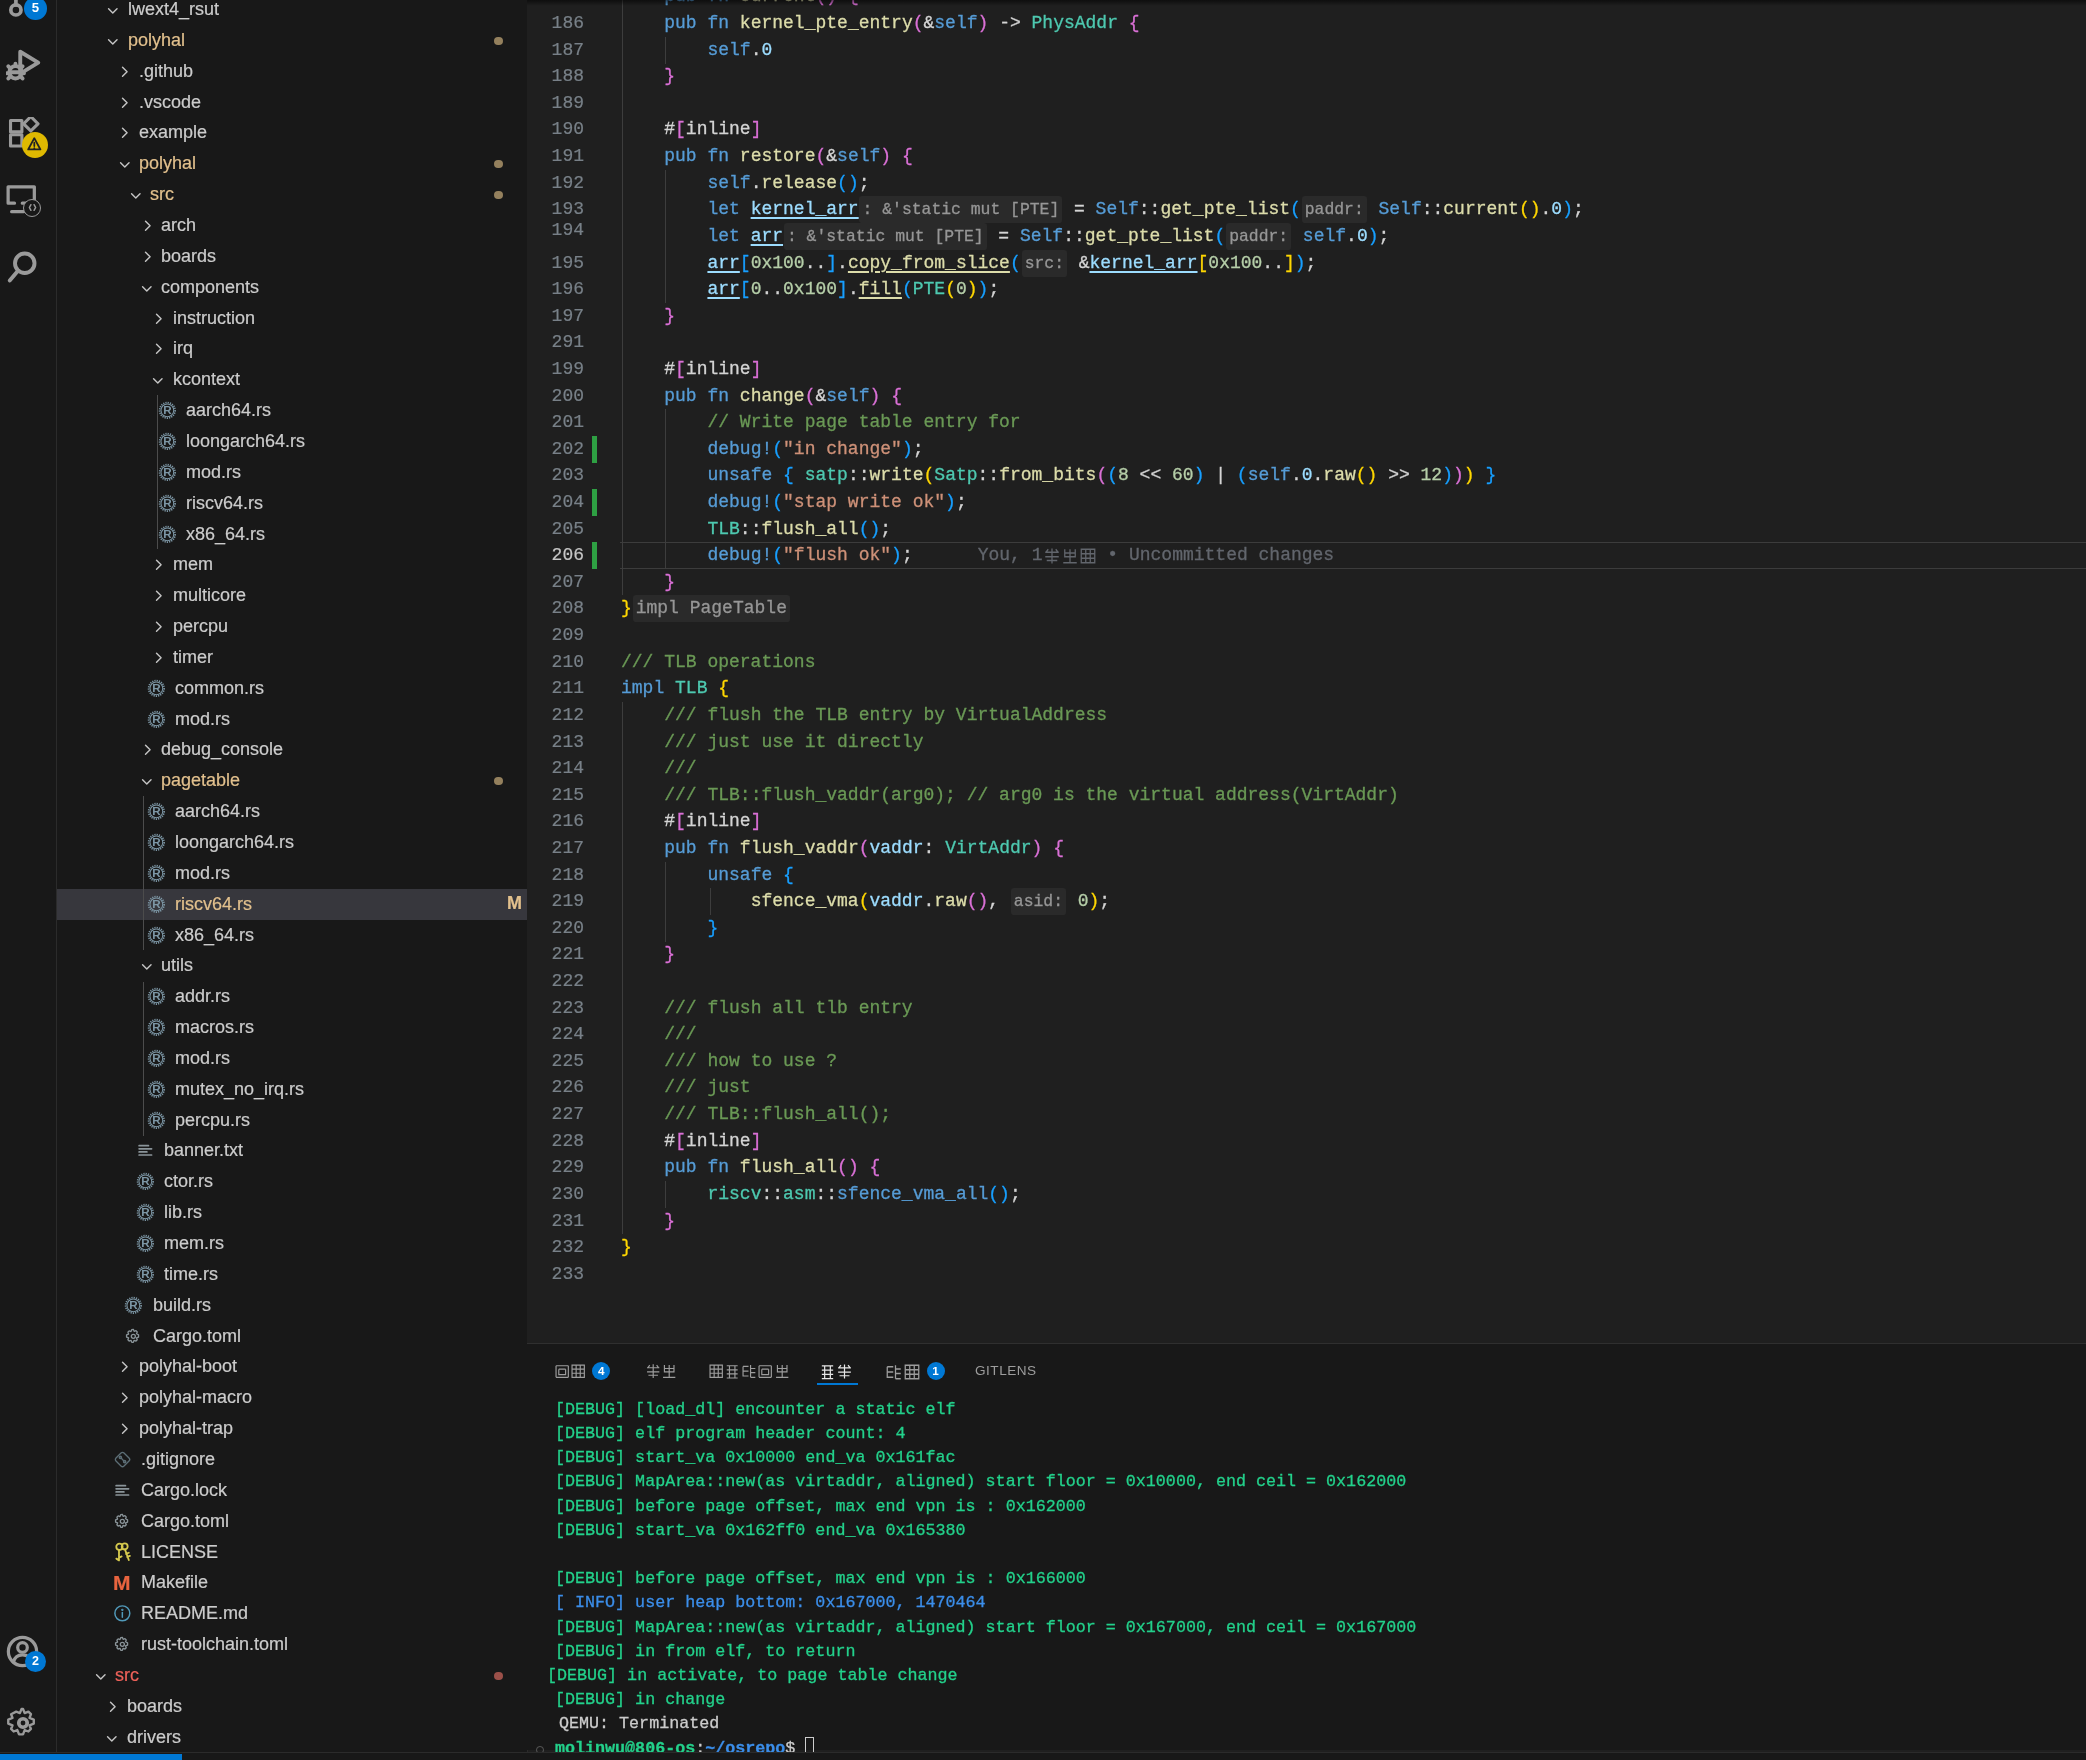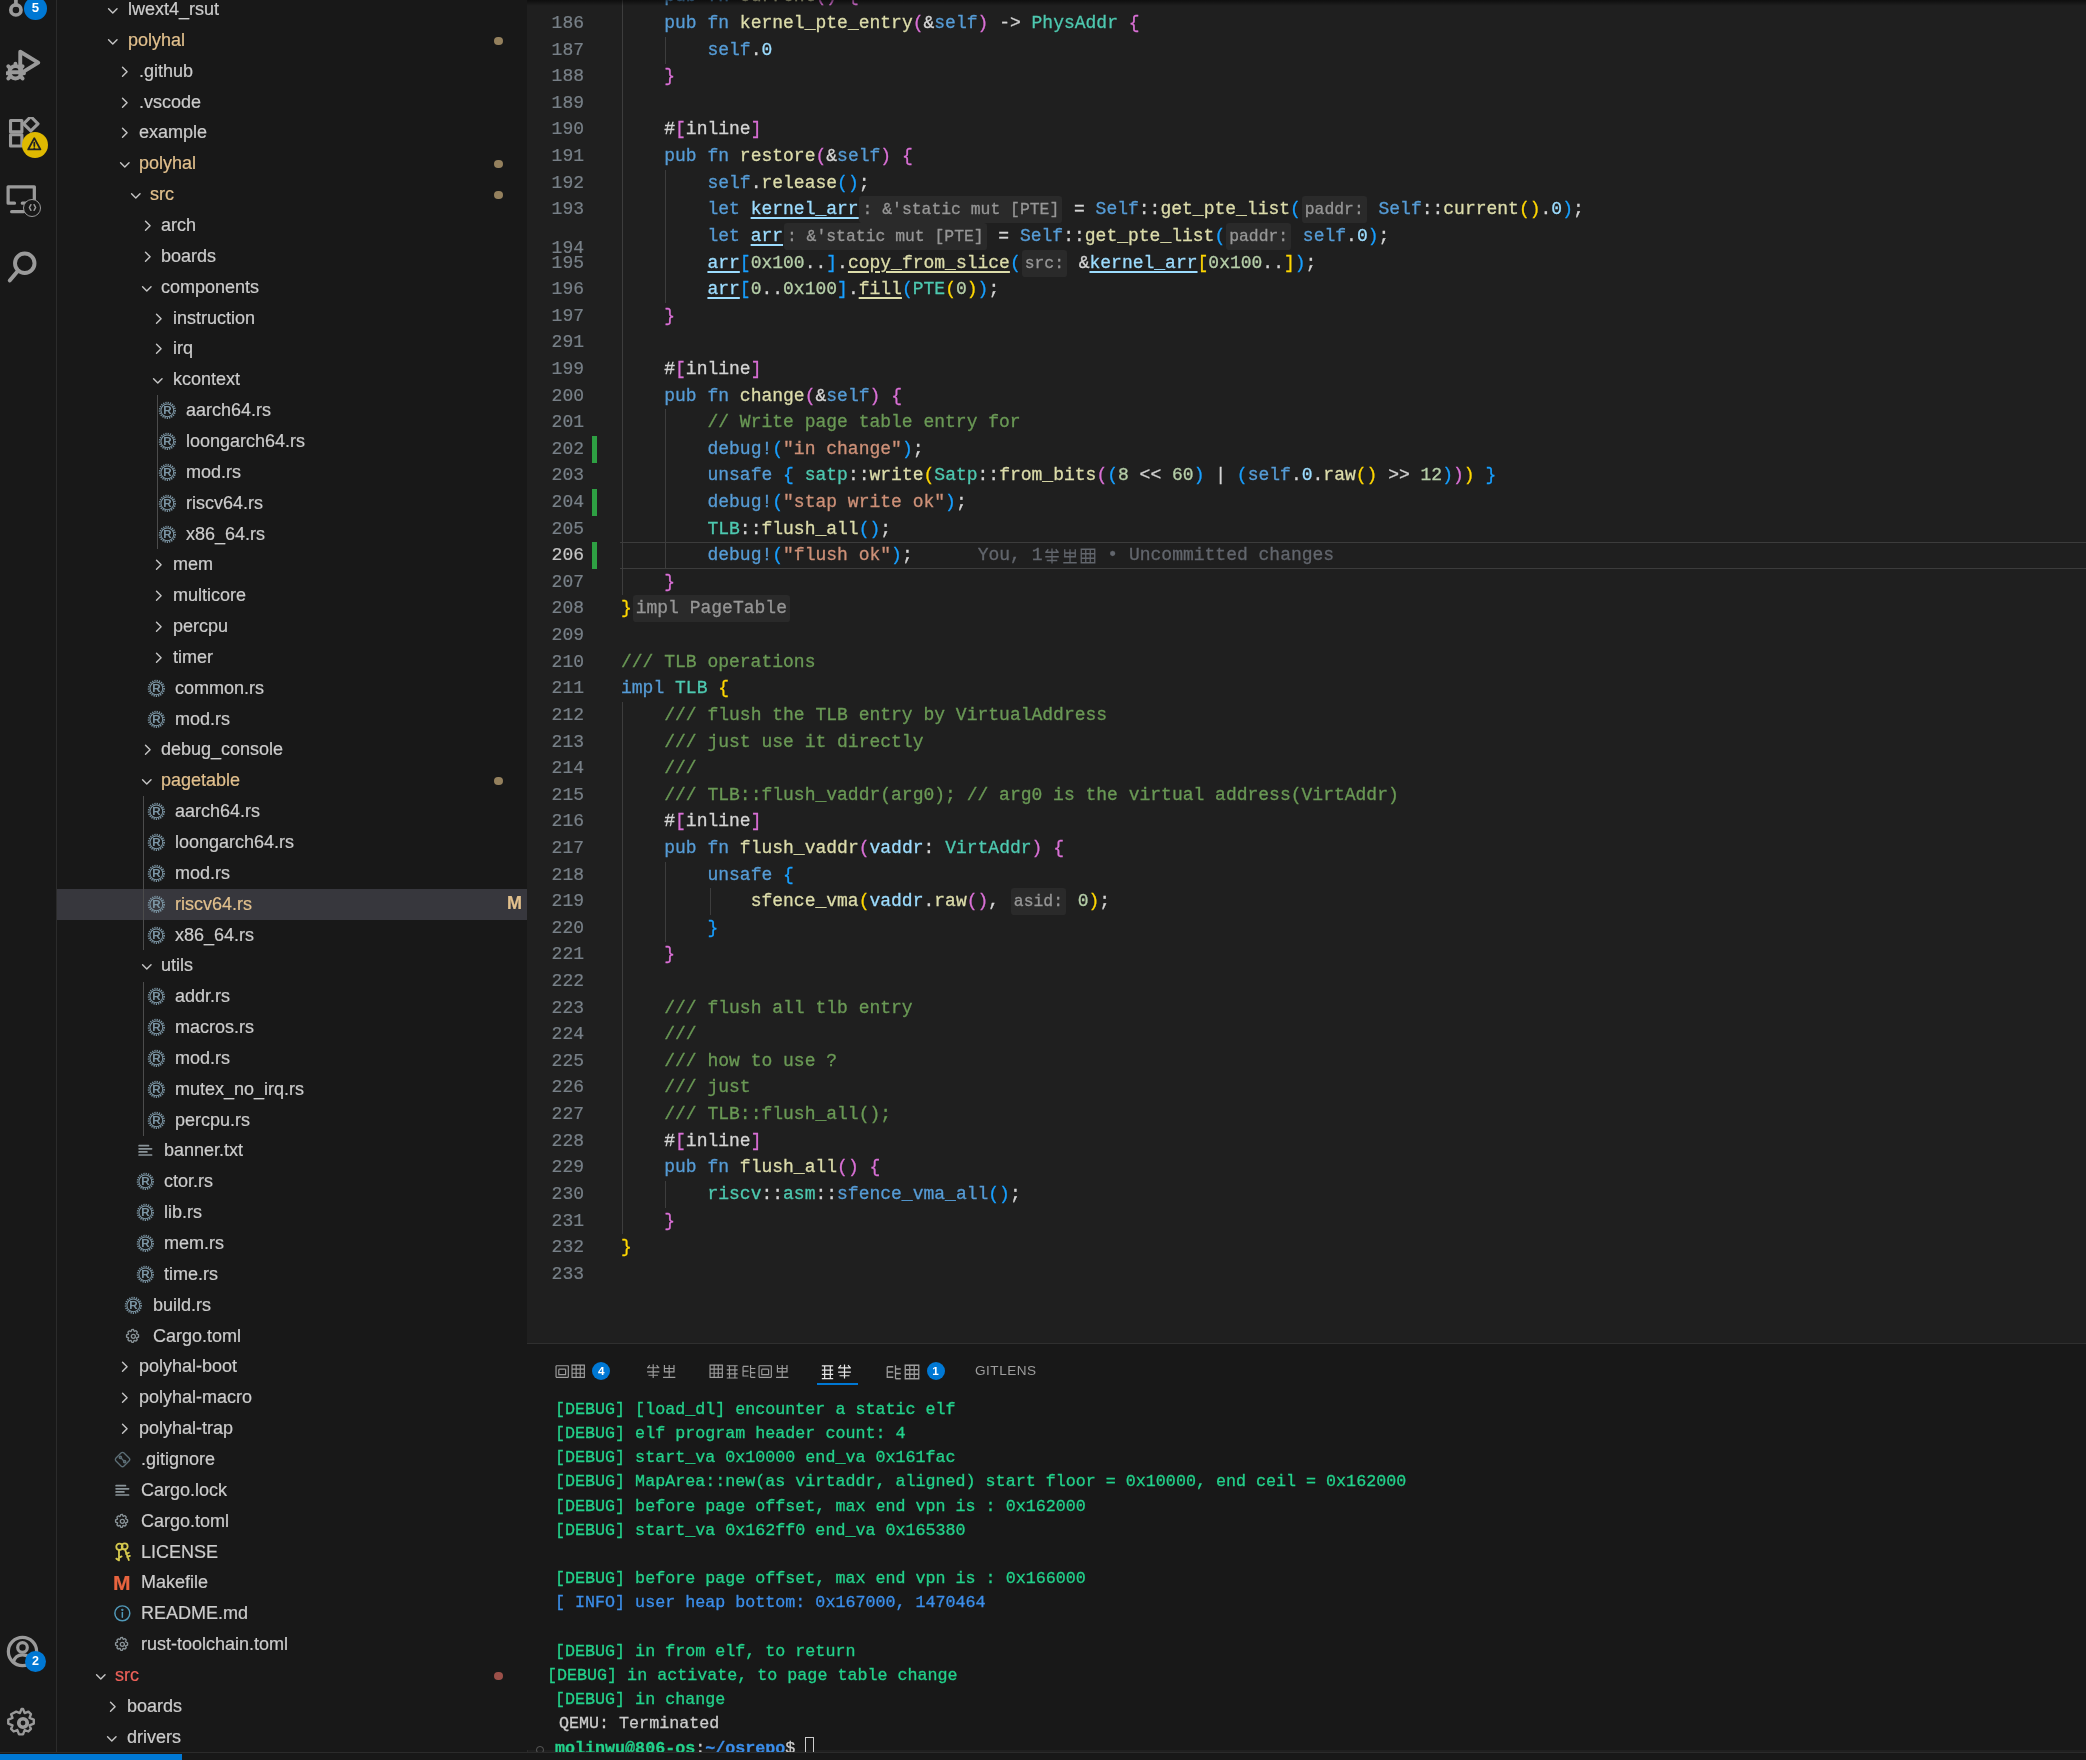--- a/index.html
+++ b/index.html
@@ -319,21 +319,21 @@
     <div class="ln" style="left:0;top:90px">189</div>
     <div class="cl" style="top:90px;left:94px"></div>
     <div class="ln" style="left:0;top:116px">190</div>
     <div class="cl" style="top:116px;left:94px">    #<span class="bp">[</span>inline<span class="bp">]</span></div>
     <div class="ln" style="left:0;top:143px">191</div>
     <div class="cl" style="top:143px;left:94px">    <span class="k">pub</span> <span class="k">fn</span> <span class="f">restore</span><span class="bp">(</span>&amp;<span class="k">self</span><span class="bp">)</span> <span class="bp">{</span></div>
     <div class="ln" style="left:0;top:170px">192</div>
     <div class="cl" style="top:170px;left:94px">        <span class="k">self</span>.<span class="f">release</span><span class="bb">()</span>;</div>
     <div class="ln" style="left:0;top:196px">193</div>
     <div class="cl" style="top:196px;left:94px">        <span class="k">let</span> <span class="v mu">kernel_arr</span><span class="hint">: &amp;'static mut [PTE]</span> = <span class="k">Self</span>::<span class="f">get_pte_list</span><span class="bb">(</span><span class="hint">paddr:</span> <span class="k">Self</span>::<span class="f">current</span><span class="bg">()</span>.<span class="v">0</span><span class="bb">)</span>;</div>
-    <div class="ln" style="left:0;top:235px">194</div>
+    <div class="ln" style="left:0;top:217px">194</div>
     <div class="cl" style="top:223px;left:94px">        <span class="k">let</span> <span class="v mu">arr</span><span class="hint">: &amp;'static mut [PTE]</span> = <span class="k">Self</span>::<span class="f">get_pte_list</span><span class="bb">(</span><span class="hint">paddr:</span> <span class="k">self</span>.<span class="v">0</span><span class="bb">)</span>;</div>
     <div class="ln" style="left:0;top:250px">195</div>
     <div class="cl" style="top:250px;left:94px">        <span class="v mu">arr</span><span class="bb">[</span><span class="n">0x100</span>..<span class="bb">]</span>.<span class="f mu">copy_from_slice</span><span class="bb">(</span><span class="hint">src:</span> &amp;<span class="v mu">kernel_arr</span><span class="bg">[</span><span class="n">0x100</span>..<span class="bg">]</span><span class="bb">)</span>;</div>
     <div class="ln" style="left:0;top:276px">196</div>
     <div class="cl" style="top:276px;left:94px">        <span class="v mu">arr</span><span class="bb">[</span><span class="n">0</span>..<span class="n">0x100</span><span class="bb">]</span>.<span class="f mu">fill</span><span class="bb">(</span><span class="t">PTE</span><span class="bg">(</span><span class="n">0</span><span class="bg">)</span><span class="bb">)</span>;</div>
     <div class="ln" style="left:0;top:303px">197</div>
     <div class="cl" style="top:303px;left:94px">    <span class="bp">}</span></div>
     <div class="ln" style="left:0;top:329px">291</div>
     <div class="cl" style="top:329px;left:94px"></div>
     <div class="ln" style="left:0;top:356px">199</div>
@@ -479,20 +479,21 @@
     </div>
     <div class="ptab" style="left:448px;font-size:13.6px;letter-spacing:0.5px">GITLENS</div>
     <div class="term tg" style="left:28px;top:54px">[DEBUG] [load_dl] encounter a static elf</div>
     <div class="term tg" style="left:28px;top:78px">[DEBUG] elf program header count: 4</div>
     <div class="term tg" style="left:28px;top:102px">[DEBUG] start_va 0x10000 end_va 0x161fac</div>
     <div class="term tg" style="left:28px;top:126px">[DEBUG] MapArea::new(as virtaddr, aligned) start floor = 0x10000, end ceil = 0x162000</div>
     <div class="term tg" style="left:28px;top:151px">[DEBUG] before page offset, max end vpn is : 0x162000</div>
     <div class="term tg" style="left:28px;top:175px">[DEBUG] start_va 0x162ff0 end_va 0x165380</div>
     <div class="term tg" style="left:28px;top:223px">[DEBUG] before page offset, max end vpn is : 0x166000</div>
     <div class="term tb" style="left:28px;top:247px">[ INFO] user heap bottom: 0x167000, 1470464</div>
+    <div class="term tg" style="left:28px;top:272px">[DEBUG] MapArea::new(as virtaddr, aligned) start floor = 0x167000, end ceil = 0x167000</div>
     <div class="term tg" style="left:28px;top:296px">[DEBUG] in from elf, to return</div>
     <div class="term tg" style="left:20px;top:320px">[DEBUG] in activate, to page table change</div>
     <div class="term tg" style="left:28px;top:344px">[DEBUG] in change</div>
     <div class="term tw" style="left:32px;top:368px">QEMU: Terminated</div>
     <div class="term" style="left:28px;top:393px"><span class="tg" style="font-weight:700">molinwu@806-os</span><span class="tw">:</span><span class="tb" style="font-weight:700">~/osrepo</span><span class="tw">$ </span><span style="display:inline-block;width:8.6px;height:20px;border:1.3px solid #cccccc;vertical-align:-3.9px"></span></div>
     <div class="abs" style="left:9.3px;top:402px;width:7.8px;height:7.8px;border-radius:50%;border:1.7px solid #5a5a5a"></div>
   </div>
 <div id="botstrip" class="abs"></div>
 <div id="bluebar" class="abs"></div>
 

